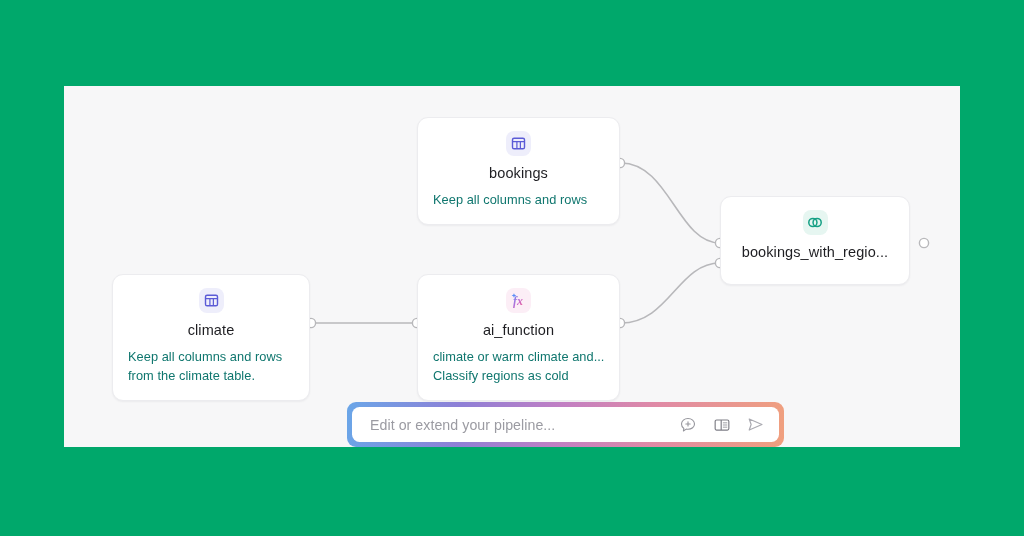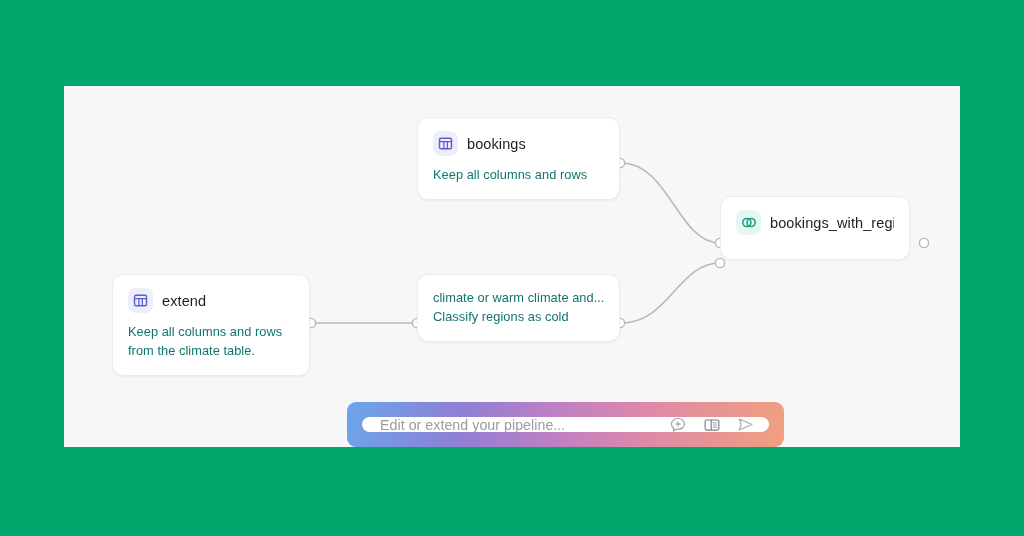--- a/index.html
+++ b/index.html
@@ -78,20 +78,21 @@
     border-radius: 11px;
     box-shadow: 0 1px 2px rgba(16,24,40,0.05);
     box-sizing: border-box;
     padding: 13px 15px 15px 15px;
   }
   .node-head {
     display: flex;
     align-items: center;
     gap: 9px;
     margin-bottom: 9px;
+    flex-direction: column;
   }
   .node-icon {
     width: 25px;
     height: 25px;
     border-radius: 8px;
     display: flex;
     align-items: center;
     justify-content: center;
     flex: 0 0 auto;
   }
@@ -120,21 +121,21 @@
   #node-aifunction     { left: 353px; top: 188px; width: 203px; }
 
   
   #prompt-wrap {
     position: absolute;
     left: 347px;
     top: 402px;
     width: 437px;
     height: 45px;
     border-radius: 9px;
-    padding: 15px;
+    padding: 5px;
     box-sizing: border-box;
     background: linear-gradient(97deg, #6aa6e8 0%, #8f7fd6 26%, #c07fc4 48%, #e08aa6 70%, #f0a07e 100%);
   }
   #prompt-bar {
     width: 100%;
     height: 100%;
     background: #ffffff;
     border-radius: 7.6px;
     display: flex;
     align-items: center;
@@ -221,29 +222,45 @@
     </div>
 
     <div class="node" id="node-cities">
       <div class="node-head">
         <span class="node-icon table">
           <svg width="15" height="15" viewBox="0 0 16 16" aria-hidden="true">
             <rect x="1.6" y="2.4" width="12.8" height="11.2" rx="1.7" fill="none" stroke="#5b5bd6" stroke-width="1.5"></rect>
             <path d="M1.6 6.1 H14.4 M6.3 6.1 V13.6 M10.0 6.1 V13.6" stroke="#5b5bd6" stroke-width="1.3"></path>
           </svg>
         </span>
-        <span class="node-title">extend</span>
+        <span class="node-title">climate</span>
       </div>
       <div class="node-desc">
         <span>Keep all columns and rows</span>
         <span>from the climate table.</span>
       </div>
     </div>
 
     <div class="node" id="node-aifunction">
+      <div class="node-head">
+        <span class="node-icon ai">
+          <svg width="17" height="17" viewBox="0 0 18 18" aria-hidden="true">
+            <defs>
+              <linearGradient id="aigrad" x1="0" y1="0" x2="1" y2="1">
+                <stop offset="0" stop-color="#5b8ff9"></stop>
+                <stop offset="0.55" stop-color="#c76bd0"></stop>
+                <stop offset="1" stop-color="#f2547d"></stop>
+              </linearGradient>
+            </defs>
+            <text x="3.2" y="14.2" font-family="'Liberation Serif', serif" font-style="italic" font-size="12.5" font-weight="bold" fill="url(#aigrad)">fx</text>
+            <path d="M4.2 1.2 L4.9 3.0 L6.7 3.7 L4.9 4.4 L4.2 6.2 L3.5 4.4 L1.7 3.7 L3.5 3.0 Z" fill="#5b8ff9"></path>
+          </svg>
+        </span>
+        <span class="node-title">ai_function</span>
+      </div>
       <div class="node-desc">
         <span>climate or warm climate and...</span>
         <span>Classify regions as cold</span>
       </div>
     </div>
 
   </div>
 
   <div id="prompt-wrap">
     <div id="prompt-bar">

